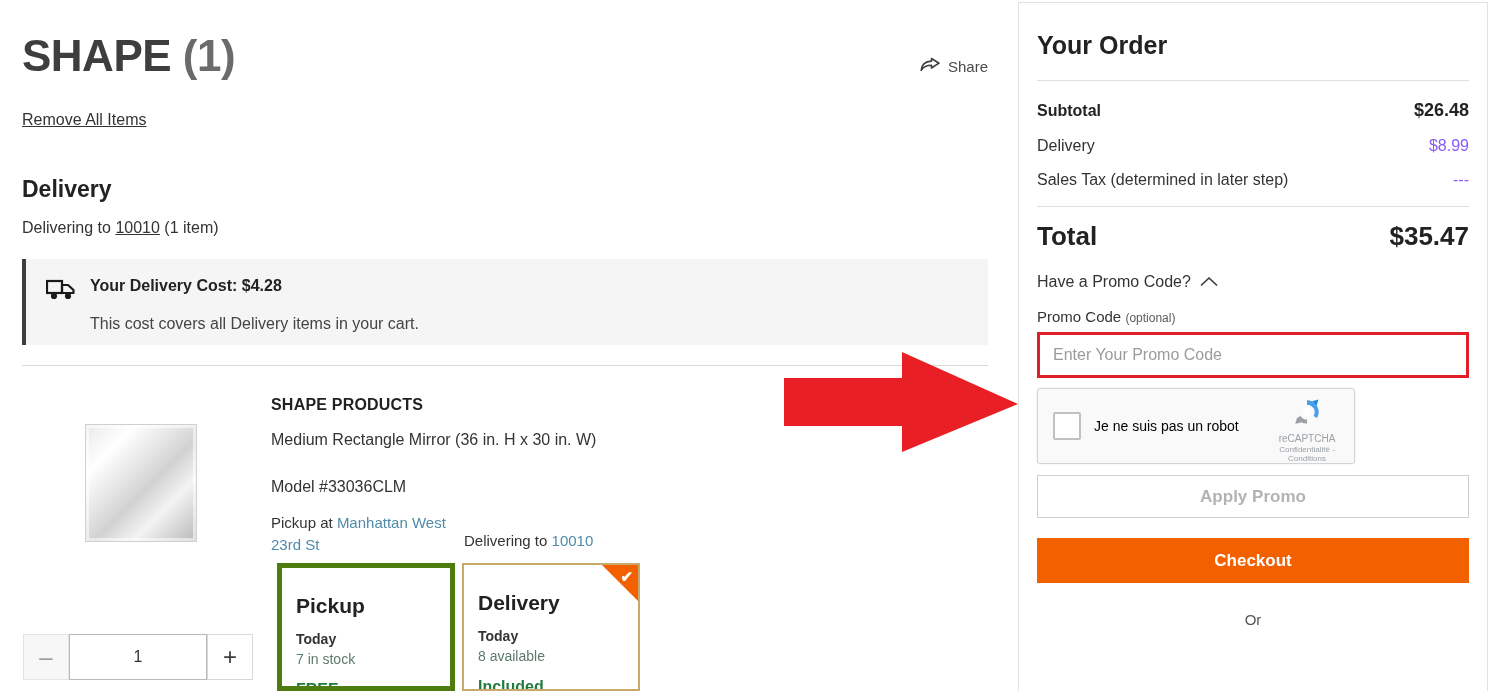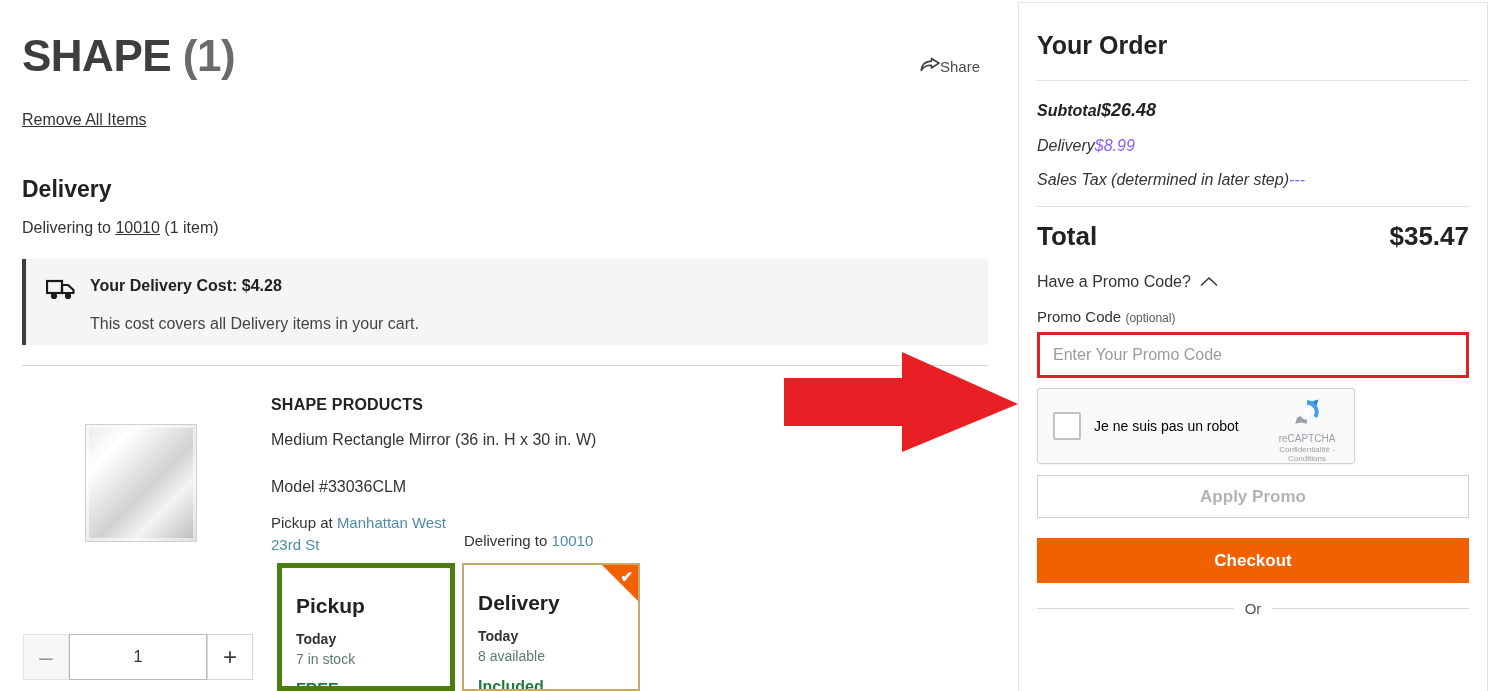--- a/index.html
+++ b/index.html
@@ -22,21 +22,21 @@
   }
   .cart-title .count { color: #6b6b6b; font-weight: bold; }
   .remove-all {
     position: absolute; left: 22px; top: 111px;
     font-size: 16px; color: #333; text-decoration: underline;
     cursor: pointer;
   }
 
   .share-btn {
     position: absolute; left: 920px; top: 57px;
-    display: flex; align-items: center; 
+    display: flex; align-items: center; gap: 8px;
     font-size: 15px; color: #4a4a4a; cursor: pointer;
   }
   .share-btn svg { display:block; }
 
   .section-title {
     position: absolute; left: 22px; top: 176px;
     font-size: 23px; font-weight: bold; color: #222;
   }
   .deliver-to {
     position: absolute; left: 22px; top: 219px;
@@ -136,21 +136,21 @@
   .order-panel {
     position: absolute; left: 1018px; top: 2px;
     width: 470px; height: 689px;
     border: 1px solid #e2e2e2; border-bottom: none;
     background: #fff;
     padding: 0 18px;
   }
   .order-title { font-size: 25px; font-weight: bold; color: #222; margin-top: 28px; }
   .panel-hr { height: 1px; background: #e0e0e0; margin-top: 20px; }
 
-  .sum-row { display: flex; align-items: baseline; margin-top: 16px; font-style: italic; }
+  .sum-row { display: flex; justify-content: space-between; align-items: baseline; margin-top: 16px; }
   .sum-row.first { margin-top: 19px; }
   .sum-label { font-size: 16px; color: #333; }
   .sum-label.bold { font-weight: bold; color: #222; }
   .sum-val { font-size: 16px; color: #8b5cf6; }
   .sum-val.bold { font-weight: bold; font-size: 18px; color: #222; }
 
   .panel-hr2 { height: 1px; background: #e0e0e0; margin-top: 17px; }
 
   .total-row { display: flex; justify-content: space-between; align-items: baseline; margin-top: 14px; }
   .total-label { font-size: 26px; font-weight: bold; color: #222; }
@@ -195,21 +195,21 @@
   .apply-btn {
     margin-top: 11px; height: 43px; border: 1px solid #cfcfcf; background: #fff;
     display: flex; align-items: center; justify-content: center;
     font-size: 17px; font-weight: bold; color: #b3b3b3; cursor: default;
   }
   .checkout-btn {
     margin-top: 20px; height: 45px; background: #f26000;
     display: flex; align-items: center; justify-content: center;
     font-size: 17px; font-weight: bold; color: #ffffff; cursor: pointer;
   }
-  .or-wrap { margin-top: 17px; display: flex; align-items: center; gap: 11px; }
+  .or-wrap { margin-top: 17px; display: flex; align-items: center; gap: 11px; flex-direction: column; }
   .or-line { flex: 1; height: 1px; background: #d9d9d9; }
   .or-text { font-size: 15px; color: #555; }
 
   
   .arrow-annot {
     position: absolute; left: 784px; top: 352px;
     width: 234px; height: 100px; pointer-events: none;
   }
 </style>
 </head>

